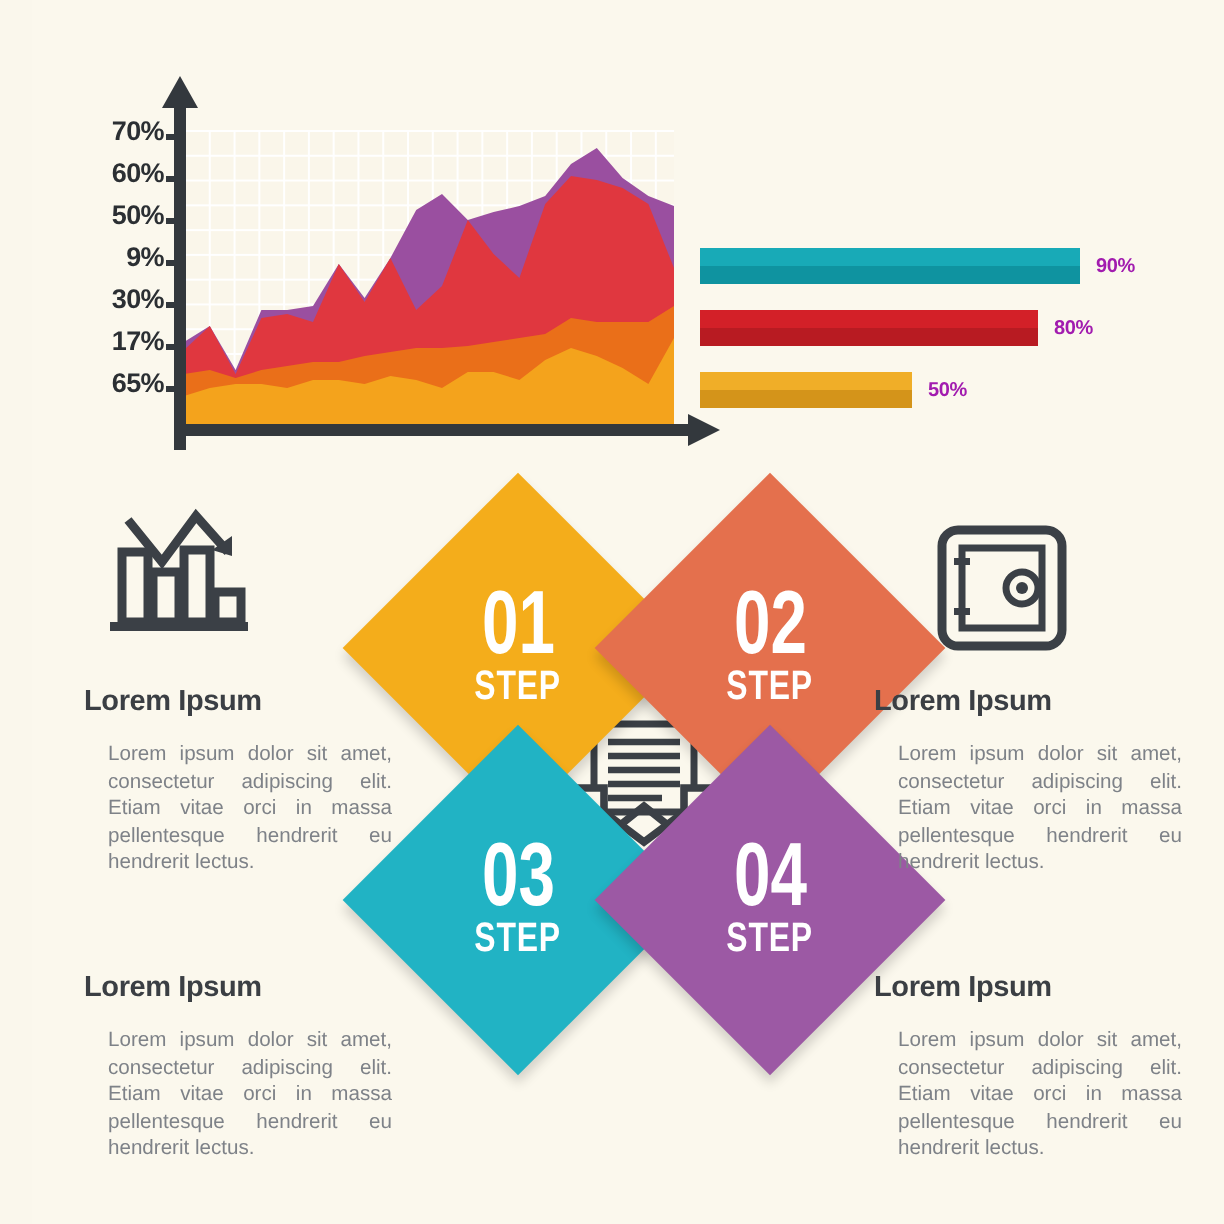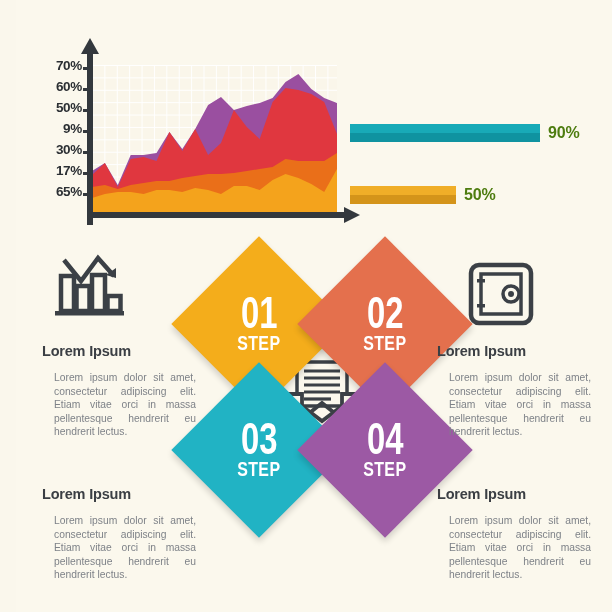--- a/index.html
+++ b/index.html
@@ -133,23 +133,23 @@
     left: 0; top: 0; right: 0;
     height: 9px;
   }
   .bar .bar-bot {
     position: absolute;
     left: 0; bottom: 0; right: 0;
     height: 9px;
   }
   .bar-label {
     margin-left: 8px;
-    font-size: 16px;
-    font-weight: bold;
-    color: #4d7c0f;
+    font-size: 10px;
+    font-weight: bold;
+    color: #a21caf;
     letter-spacing: -0.2px;
     white-space: nowrap;
   }
 
   
   .steps {
     position: absolute;
     left: 0;
     top: 238px;
     width: 612px;
@@ -266,20 +266,27 @@
   <div class="bar-chart">
 
     <div class="bar-row" style="top:0px">
       <div class="bar" id="b1" style="width:190px">
         <div class="bar-top" id="b1t" style="background: rgb(24, 170, 183);"></div>
         <div class="bar-bot" id="b1b" style="background: rgb(15, 147, 160);"></div>
       </div>
       <div class="bar-label">90%</div>
     </div>
 
+    <div class="bar-row" style="top:31px">
+      <div class="bar" id="b2" style="width:169px">
+        <div class="bar-top" id="b2t" style="background: rgb(211, 32, 40);"></div>
+        <div class="bar-bot" id="b2b" style="background: rgb(184, 27, 34);"></div>
+      </div>
+      <div class="bar-label">80%</div>
+    </div>
 
     <div class="bar-row" style="top:62px">
       <div class="bar" id="b3" style="width:106px">
         <div class="bar-top" id="b3t" style="background: rgb(240, 174, 40);"></div>
         <div class="bar-bot" id="b3b" style="background: rgb(212, 148, 26);"></div>
       </div>
       <div class="bar-label">50%</div>
     </div>
 
   </div>

